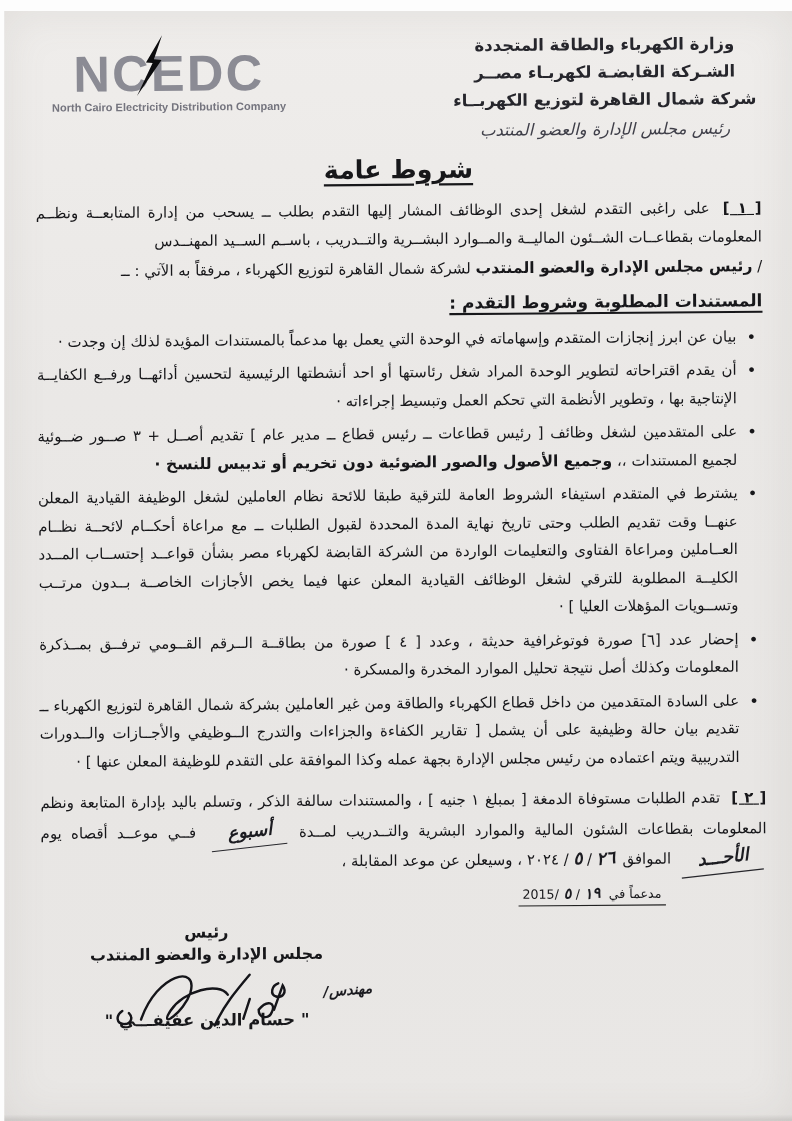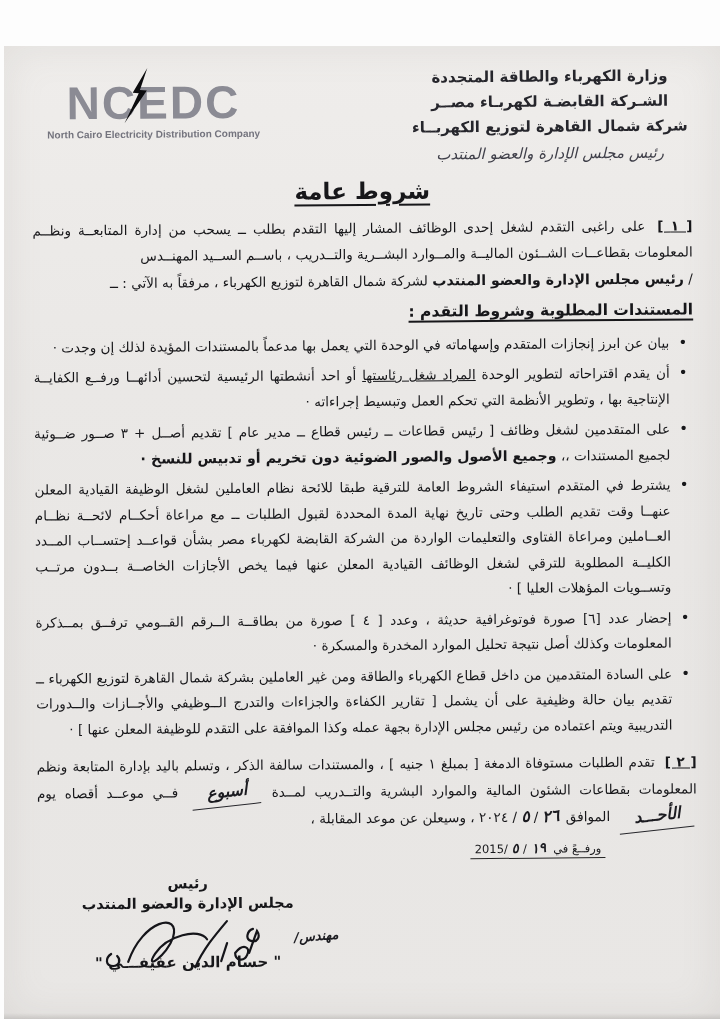--- a/index.html
+++ b/index.html
@@ -1,20 +1,20 @@
 <!DOCTYPE html>
 <html lang="ar"><head>
 <meta charset="utf-8">
 <style>
   html,body{margin:0;padding:0;width:720px;height:1019px;overflow:hidden;background:#fdfdfd;
     font-family:"DejaVu Sans",sans-serif;}
   .paper{position:absolute;top:10px;left:4px;right:0;bottom:0;
     background:linear-gradient(180deg,#efedeb 0%,#eae8e6 35%,#e8e6e4 70%,#e9e7e5 100%);
     box-shadow:inset 0 0 40px rgba(120,115,110,.12);
-    padding:14px 26px 0 30px;box-sizing:border-box;margin-top:36px;}
+    padding:14px 26px 0 30px;box-sizing:border-box;}
   .paper::after{content:"";position:absolute;left:0;right:0;bottom:0;height:6px;
     background:linear-gradient(180deg,rgba(0,0,0,0),rgba(90,88,86,.18));}
   .content{transform:rotate(-0.45deg);transform-origin:50% 40%;color:#17171a;}
 
   
   .hdr{display:flex;direction:rtl;justify-content:space-between;align-items:flex-start;padding:6px 4px 0 2px;}
   .hdr-ar{text-align:center;font-weight:700;font-size:15px;line-height:1.65;color:#26262c;}
   .h-script{font-weight:400;font-style:italic;font-size:15px;color:#3f3f49;margin-top:3px;letter-spacing:.5px;}
   .logo{width:240px;text-align:center;position:relative;margin-top:12px;direction:ltr;}
   .logo-acronym{font-family:"Liberation Sans",sans-serif;font-weight:700;font-size:46px;line-height:1;
@@ -23,21 +23,21 @@
   .logo-sub{font-family:"Liberation Sans",sans-serif;font-weight:700;font-size:10px;color:#74747e;
     margin-top:3px;white-space:nowrap;}
 
   .title{margin-top:10px;text-align:center;font-size:23px;font-weight:800;
     text-decoration:underline;text-decoration-thickness:2px;text-underline-offset:5px;}
 
   .para{direction:rtl;text-align:justify;font-size:13.6px;line-height:25.5px;margin:12px 0 0;}
   .para.cont{margin-top:2px;}
   .marker{text-decoration:underline;padding-left:5px;font-weight:600;}
   .bold{font-weight:800;font-size:14.2px;}
-  .ul{text-decoration:underline;}
+  .ul{}
 
   .h2{direction:rtl;text-align:right;font-weight:800;font-size:15.5px;margin:8px 0 12px;
     text-decoration:underline;text-decoration-thickness:2px;text-underline-offset:4px;}
 
   .blist{list-style:none;direction:rtl;margin:0;padding:0;}
   .blist li{position:relative;padding-right:24px;margin-bottom:5px;text-align:justify;
     font-size:13.6px;line-height:25.5px;}
   .dot{position:absolute;right:6px;top:0;font-size:15px;}
 
   .hand{display:inline-block;font-style:italic;font-weight:600;font-size:16px;
@@ -118,21 +118,21 @@
       </li>
     </ul>
 
     <p class="para">
       <span class="marker">[ ٢ ]</span>
       <span>تقدم الطلبات مستوفاة الدمغة [ بمبلغ ١ جنيه ] ، والمستندات سالفة الذكر ، وتسلم باليد بإدارة المتابعة ونظم المعلومات بقطاعات الشئون المالية والموارد البشرية والتــدريب لمــدة </span><span class="hand hand-ul">أسبوع</span><span> فــي موعــد أقصاه يوم </span><span class="hand hand-ul">الأحـــد</span><span> الموافق </span><span class="ib hand">٢٦</span><span class="ib">/</span><span class="ib hand">٥</span><span class="ib">/ ٢٠٢٤ ، وسيعلن عن موعد المقابلة ،</span>
     </p>
 
     <div class="issued">
       <span class="issued-in">
-        <span class="ib">ورفــعً في</span>
+        <span class="ib">مدعماً في</span>
         <span class="ib hand">١٩</span><span class="ib">/</span><span class="ib hand">٥</span><span class="ib">/2015</span>
       </span>
     </div>
 
     <div class="sig">
       <div class="sig-t1">رئيس</div>
       <div class="sig-t2">مجلس الإدارة والعضو المنتدب</div>
       <svg class="scribble" viewBox="0 0 190 72" fill="none" stroke="#15151a" stroke-width="2.2" stroke-linecap="round">
         <path d="M25,52 C40,10 78,2 70,28 C64,46 40,62 52,44 C64,26 96,18 104,30"></path>
         <path d="M92,58 C100,40 112,26 124,12"></path>

